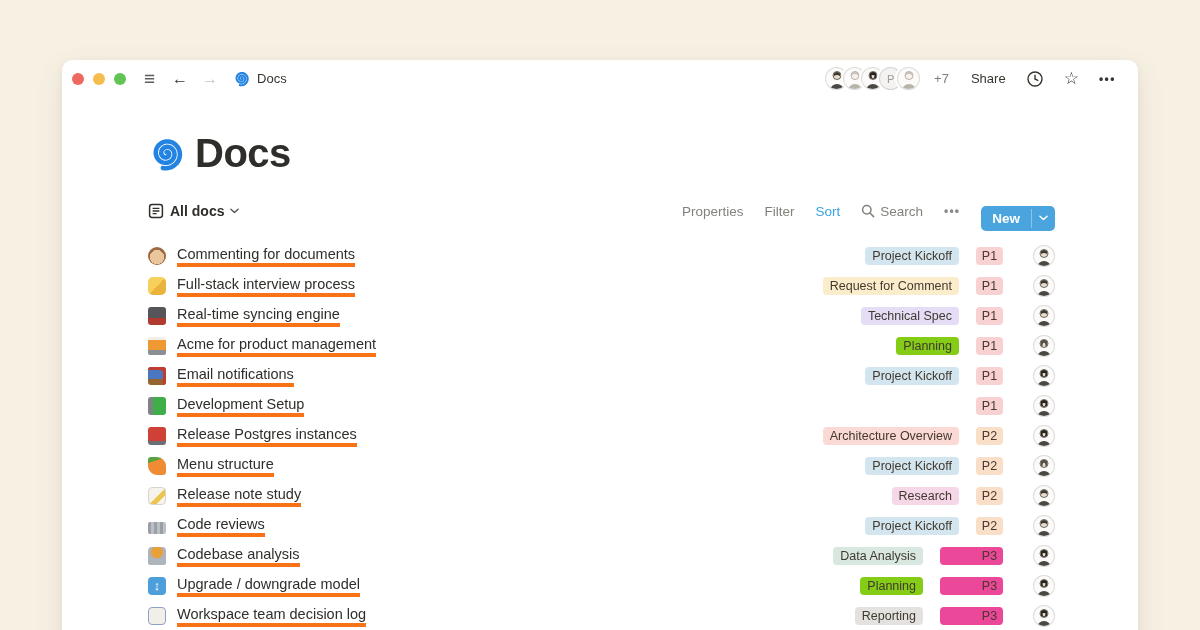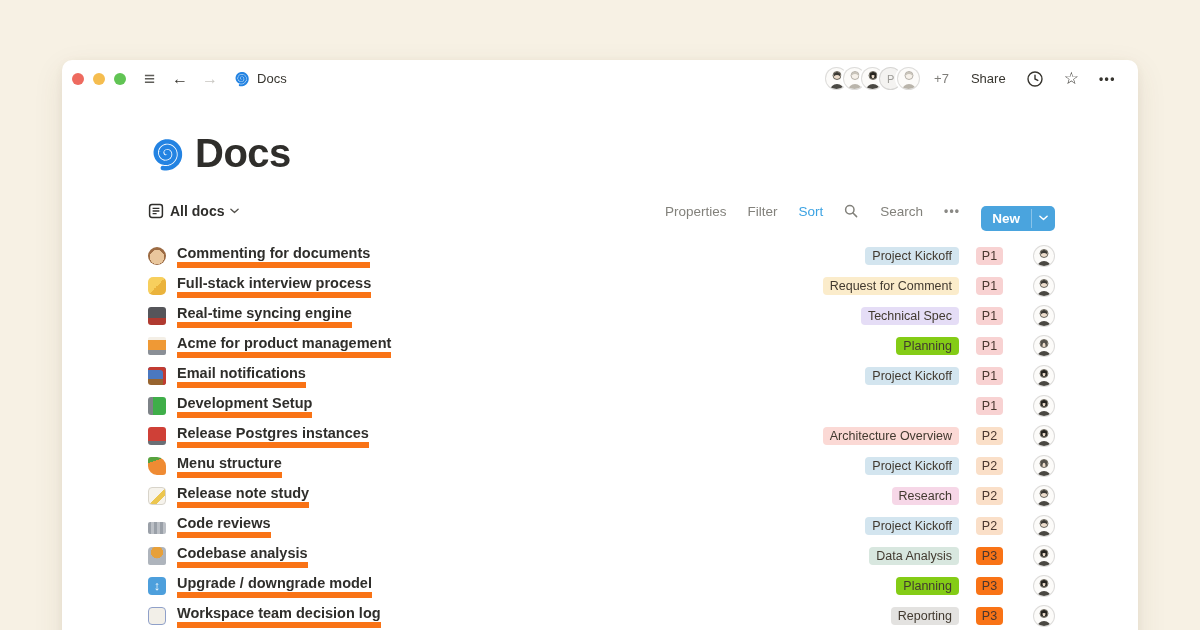--- a/index.html
+++ b/index.html
@@ -59,50 +59,50 @@
   .page-header{display:flex;align-items:center;gap:10px;}
   .logo-lg{width:37px;height:37px;display:block;}
   .page-title{font-size:40px;font-weight:700;color:#2f2e2b;letter-spacing:-.5px;margin:0;line-height:1;}
 
   .view-bar{display:flex;align-items:center;margin-top:25px;height:26px;}
   .view-switcher{display:flex;align-items:center;gap:6px;cursor:pointer;}
   .view-label{font-size:14px;font-weight:700;color:#2f2e2b;}
   .controls{margin-left:auto;display:flex;align-items:center;gap:21px;font-size:13.5px;color:#82817b;}
   .ctl{cursor:pointer;}
   .ctl.sort{color:#3ca3e3;}
-  .ctl.search{display:flex;align-items:center;gap:22px;}
+  .ctl.search{display:flex;align-items:center;gap:5px;}
   .ctl.more-dots{font-size:12px;letter-spacing:1.2px;font-weight:700;color:#8a8985;}
   .new-btn{display:flex;align-items:stretch;background:#4aa4de;border-radius:5px;color:#fff;overflow:hidden;cursor:pointer;margin-top:14px;}
   .new-btn .nb-label{padding:4px 11px;font-size:13.5px;font-weight:600;line-height:17px;}
   .new-btn .nb-divider{width:1px;background:rgba(255,255,255,.35);margin:3px 0;}
   .new-btn .nb-chevron{display:flex;align-items:center;padding:0 7px;}
 
   
   .doc-list{margin-top:17px;}
   .doc-row{display:flex;align-items:center;height:30px;}
   .doc-icon{width:18px;height:18px;border-radius:4px;margin-right:11px;flex:none;position:relative;}
-  .doc-title{font-size:14.5px;font-weight:700;color:#2f2e2b;border-bottom:6px solid #f97316;padding-bottom:1px;cursor:pointer;}
+  .doc-title{font-size:14.5px;font-weight:400;color:#2f2e2b;border-bottom:4px solid #f97316;padding-bottom:1px;cursor:pointer;}
   .row-right{margin-left:auto;display:flex;align-items:center;}
   .tag{font-size:12.5px;color:#41392f;padding:2px 7px;border-radius:4px;margin-right:17px;white-space:nowrap;}
   .prio{font-size:12.5px;color:#4a372f;min-width:27px;text-align:center;padding:2px 0;border-radius:4px;margin-right:30px;}
   .row-av{width:20px;height:20px;}
 
   
   .tag-blue{background:#d3e5ef;}
   .tag-yellow{background:#fbeccb;}
   .tag-purple{background:#e5ddf6;}
   .tag-brown{background:#84cc16;}
   .tag-red{background:#fbd9d5;}
   .tag-pink{background:#f6d7e7;margin-left:48px;}
   .tag-green{background:#d8e7df;}
   .tag-gray{background:#e3e2e0;}
   
   .prio-red{background:#f8d2d2;}
   .prio-orange{background:#fadfc8;}
-  .prio-yellow{background:#f97316;}
+  .prio-yellow{background:#ec4899;padding-left:36px;}
 
   
   .di-monkey-face{background:radial-gradient(circle at 50% 56%,#e9c69c 52%,#9c6b43 53%);border-radius:50%;}
   .di-handshake{background:linear-gradient(135deg,#f7cf5d 50%,#eab33c 50%);border-radius:5px;}
   .di-locomotive{background:linear-gradient(180deg,#55555a 62%,#b03a30 62%);border-radius:3px;}
   .di-crane{background:linear-gradient(180deg,#f4efe6 18%,#ef9935 18% 72%,#8a8f96 72%);border-radius:2px;}
   .di-mailbox{background:linear-gradient(180deg,#4a78c0 68%,#97642f 68%);border-radius:3px;box-shadow:inset -3px 3px 0 #c23b31;}
   .di-truck{background:linear-gradient(90deg,#7d8287 30%,#3fae49 30%);border-radius:3px;}
   .di-fuel-pump{background:linear-gradient(180deg,#cf4037 80%,#6a6f75 80%);border-radius:3px;}
   .di-carrot{background:linear-gradient(160deg,#57a33e 26%,#ef8b33 26%);border-radius:3px 9px 3px 9px;}

